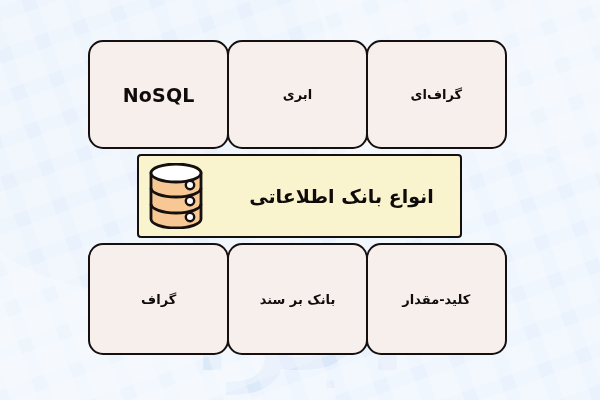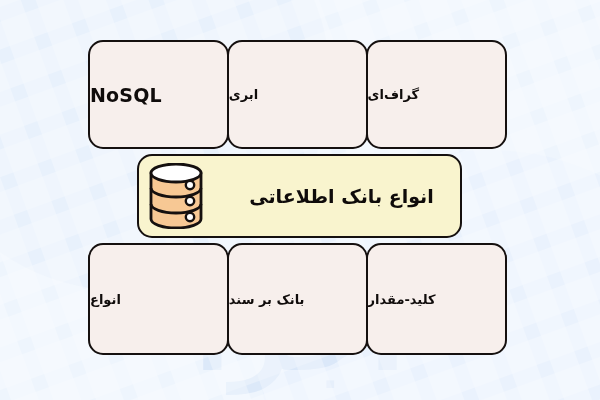--- a/index.html
+++ b/index.html
@@ -94,21 +94,21 @@
   .row-top    { left: 0;  top: 0;   width: 419px; height: 109px; }
   .row-bottom { left: 0;  top: 203px; width: 419px; height: 112px; }
 
   .node {
     box-sizing: border-box;
     background: #f7efec;
     border: 2.6px solid #15100f;
     border-radius: 15px;
     display: flex;
     align-items: center;
-    justify-content: flex-end;
+    justify-content: center;
     flex: 1 1 0;
     position: relative;
   }
   .node + .node { margin-right: -2.6px; }
 
   .node-label {
     font-size: 13px;
     font-weight: 700;
     color: #100c0b;
     letter-spacing: .1px;
@@ -120,21 +120,21 @@
   
   .center-node {
     position: absolute;
     left: 49px;
     top: 114px;
     width: 325px;
     height: 84px;
     box-sizing: border-box;
     background: #f9f4ce;
     border: 2.6px solid #15100f;
-    border-radius: 15px;
+    border-radius: 4px;
     display: flex;
     flex-direction: row;
     align-items: center;
     z-index: 3;
   }
   .center-label {
     flex: 1 1 auto;
     text-align: center;
     font-size: 19px;
     font-weight: 700;
@@ -204,18 +204,18 @@
     </div>
 
     <div class="row row-bottom">
       <div class="node">
         <span class="node-label">کلید-مقدار</span>
       </div>
       <div class="node">
         <span class="node-label">بانک بر سند</span>
       </div>
       <div class="node">
-        <span class="node-label">انواع</span>
+        <span class="node-label">گراف</span>
       </div>
     </div>
 
   </div>
 </div>
 
 </body></html>

